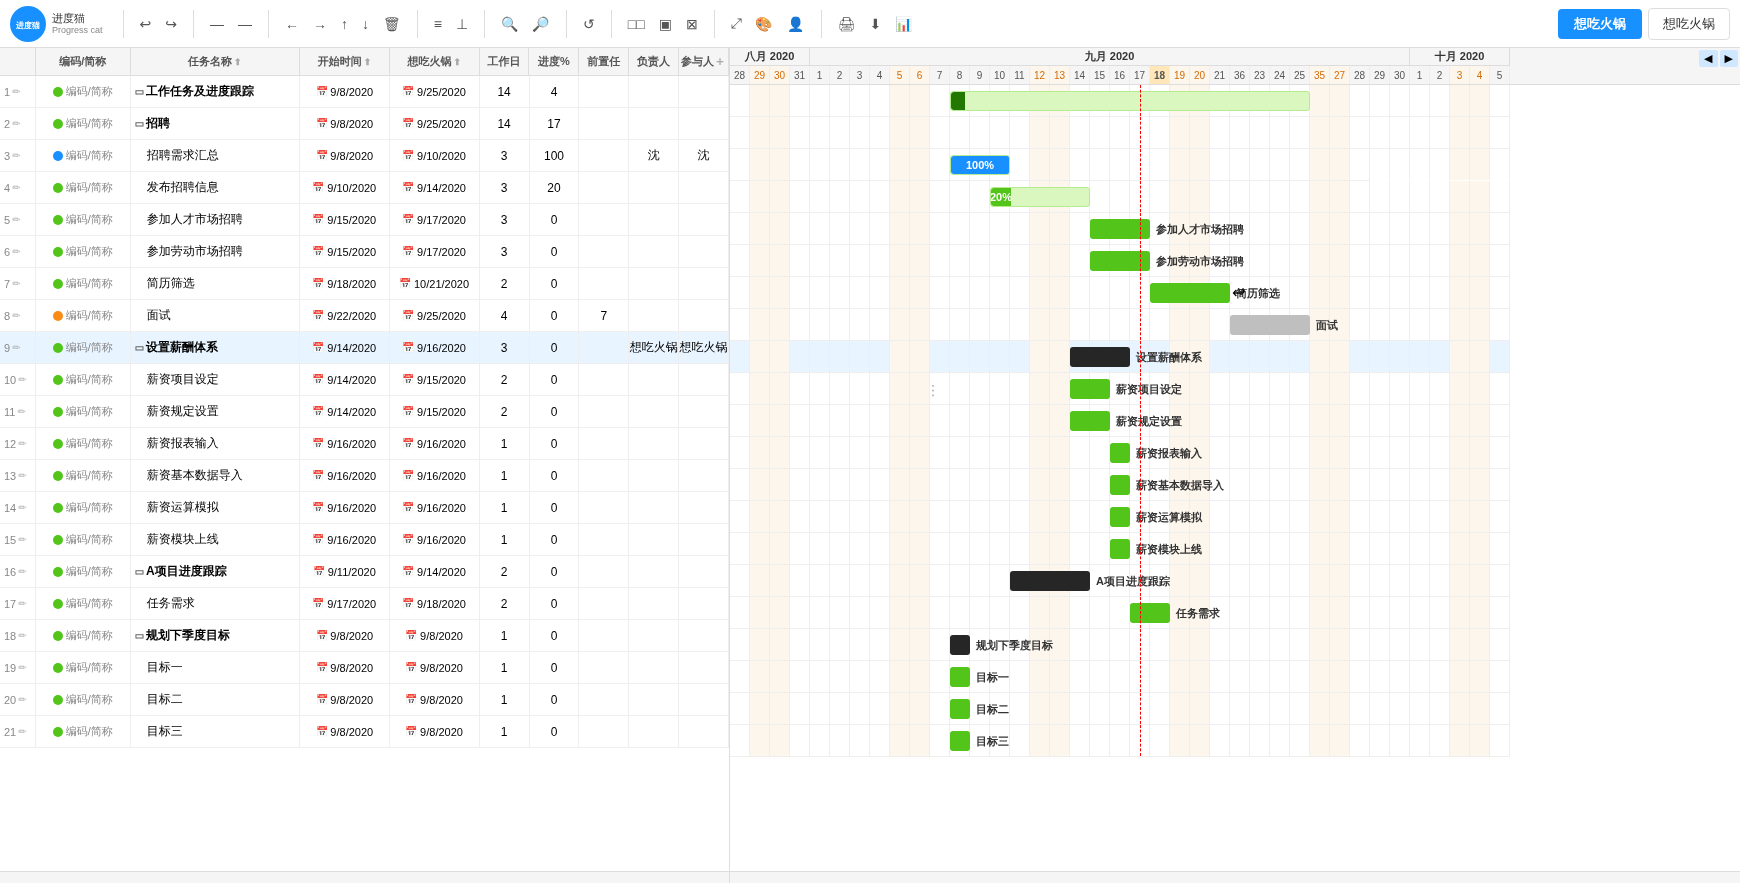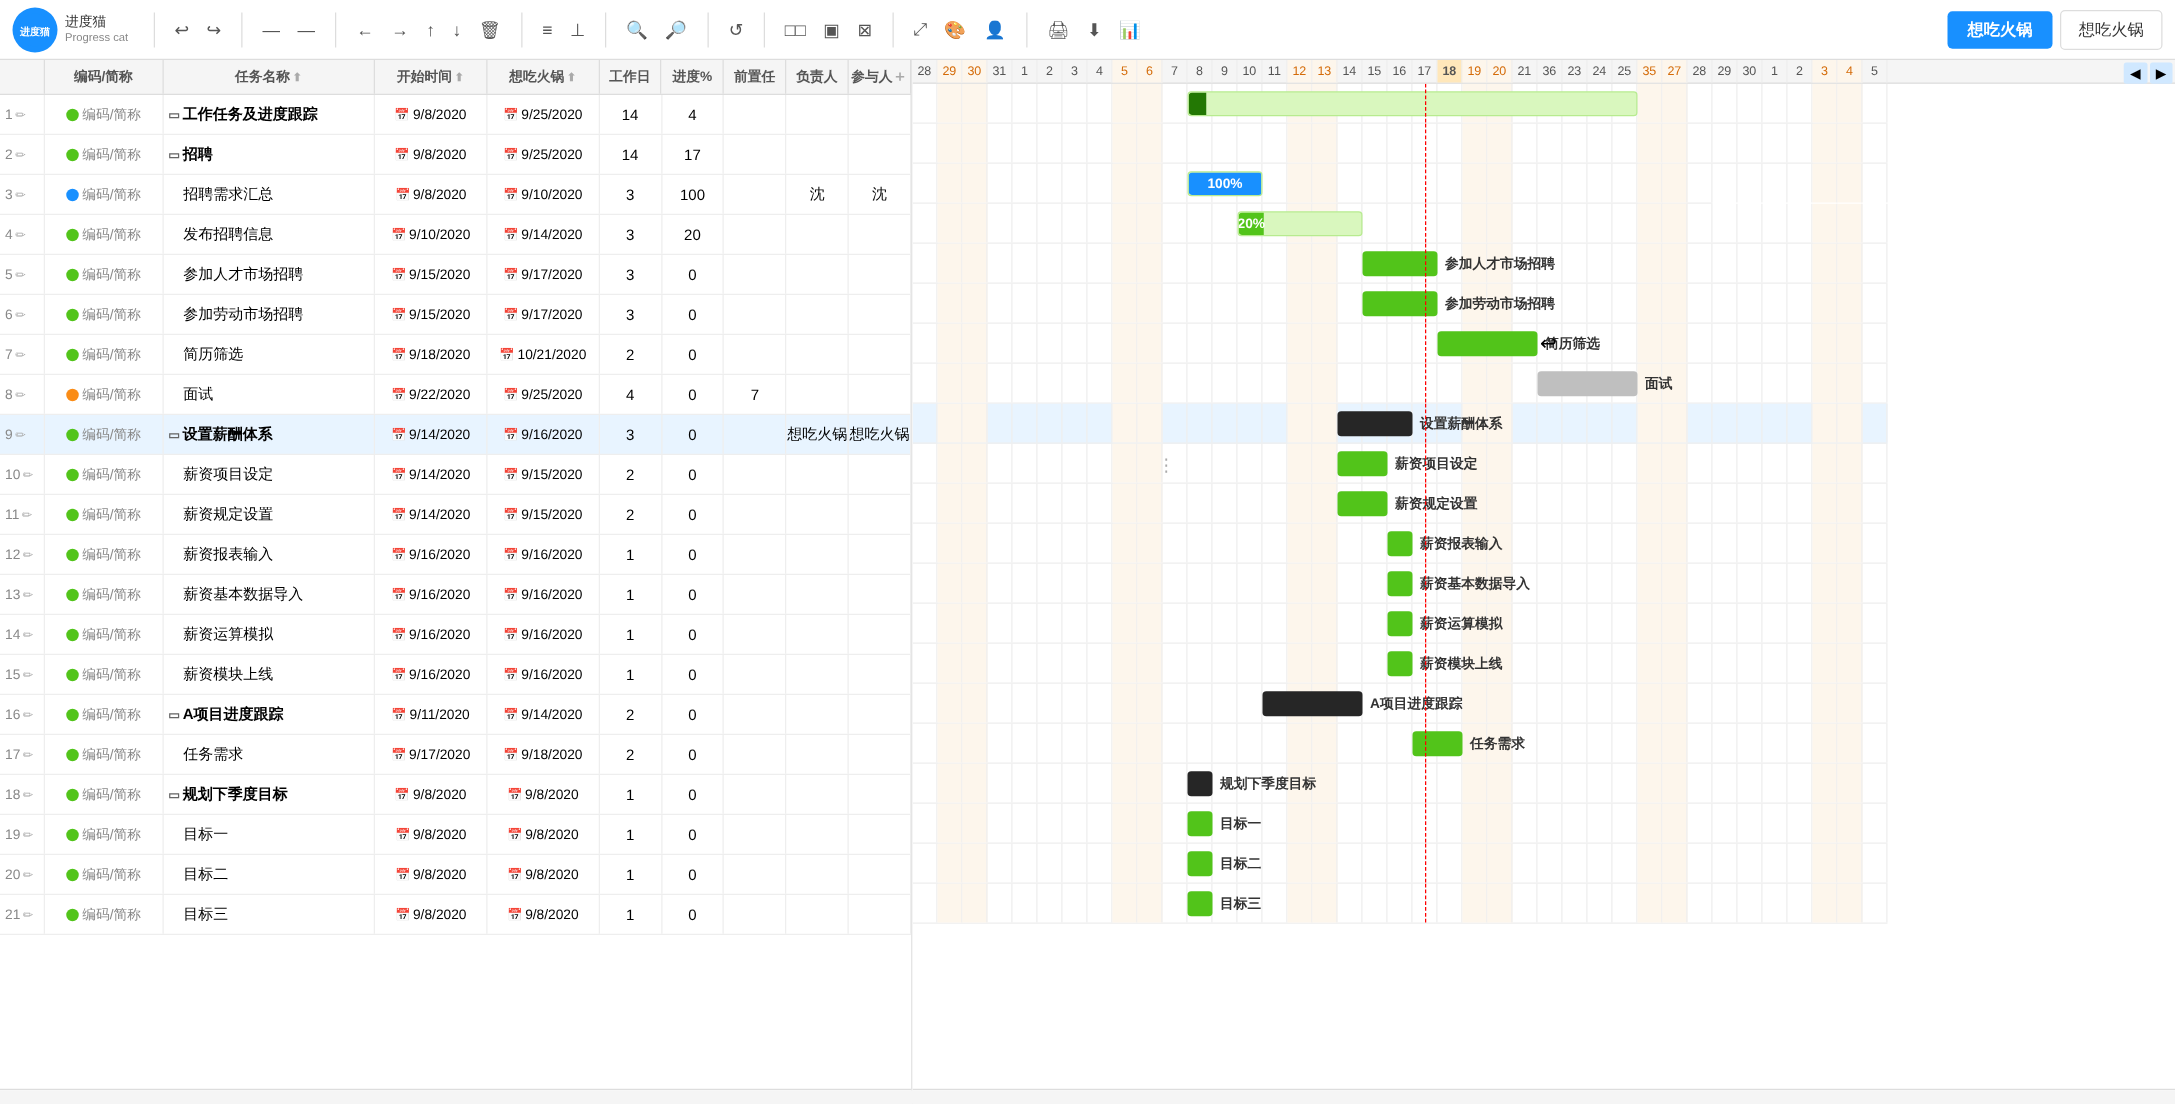--- a/index.html
+++ b/index.html
@@ -717,20 +717,25 @@
       </div>
 
     <div class="h-scroll">
       <div style="width:1200px;height:1px;"></div>
     </div>
   </div>
 
   <div id="right-panel">
 
     <div class="gantt-header" id="gantt-header" style="position: relative;">
+    <div class="gantt-month-row" style="width: 780px;">
+          <div class="gantt-month-cell" style="width: 80px;">八月 2020</div>
+          <div class="gantt-month-cell" style="width: 600px; font-weight: bold;">九月 2020</div>
+          <div class="gantt-month-cell" style="width: 100px;">十月 2020</div>
+        </div>
         <div class="nav-arrows">
   <button class="nav-arrow">◀</button>
   <button class="nav-arrow">▶</button>
 </div>
         <div class="gantt-days-row" style="width: 780px;">
           <div class="gantt-day-cell" style="width: 20px; flex-shrink: 0;">28</div>
           <div class="gantt-day-cell weekend" style="width: 20px; flex-shrink: 0;">29</div>
           <div class="gantt-day-cell weekend" style="width: 20px; flex-shrink: 0;">30</div>
           <div class="gantt-day-cell" style="width: 20px; flex-shrink: 0;">31</div>
           <div class="gantt-day-cell" style="width: 20px; flex-shrink: 0;">1</div>

